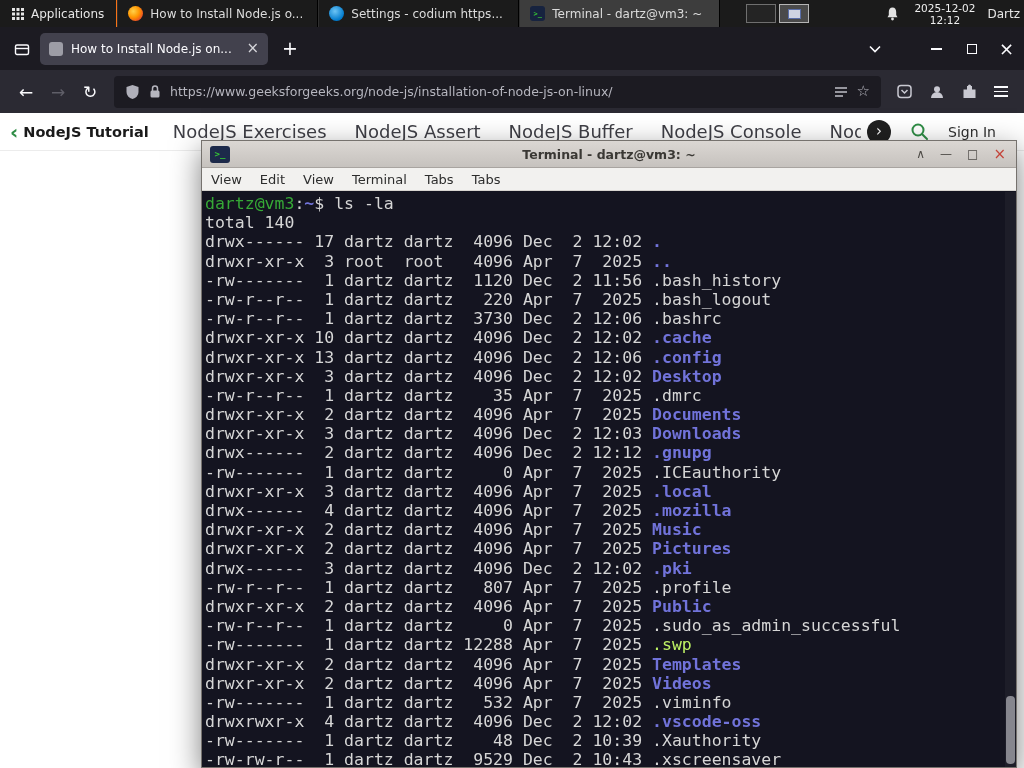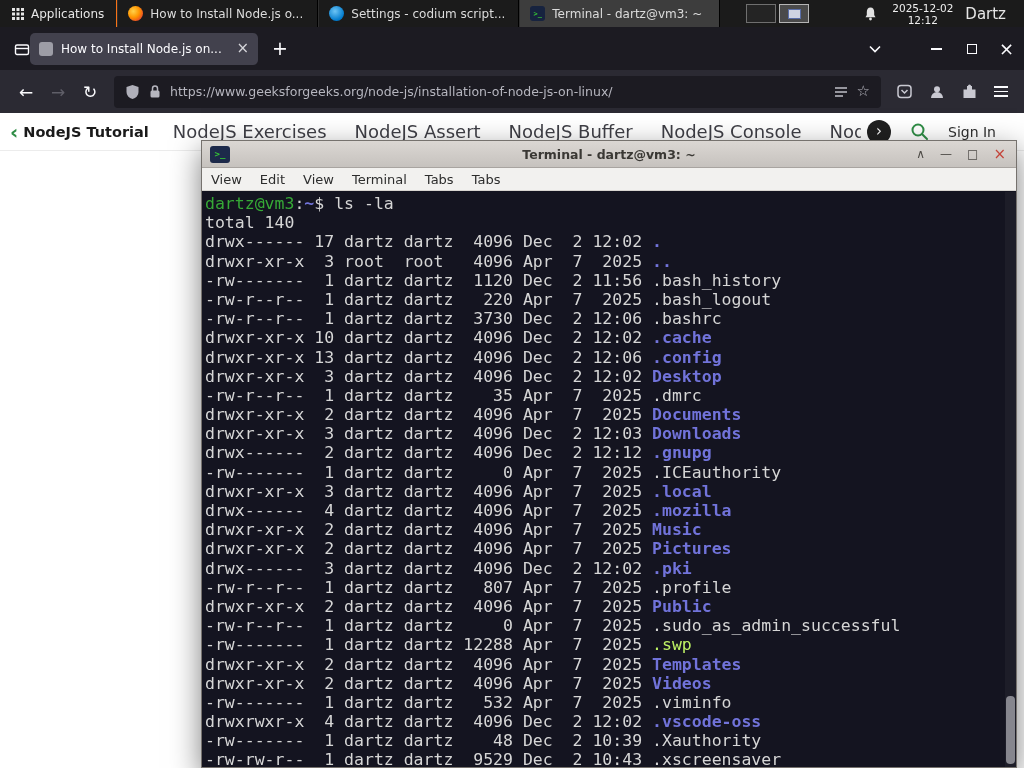--- a/index.html
+++ b/index.html
@@ -17,26 +17,26 @@
 .tb-ico.codium{background:radial-gradient(circle at 40% 35%,#6cc4f5,#007acc 70%)}
 .tb-ico.terminal{border-radius:3px;background:#17233f;color:#35c435;font:bold 7px "DejaVu Sans Mono",monospace;display:flex;align-items:center;justify-content:center}
 .tb-title{white-space:nowrap;overflow:hidden;text-overflow:ellipsis}
 .pager{display:flex;gap:3px;margin-left:26px}
 .ws{width:30px;height:19px;border:1px solid #6f6f6f;background:#242424;display:flex;align-items:center;justify-content:center}
 .ws.active{background:#4a4a4a;border-color:#b5b5b5}
 .ws-term{width:13px;height:10px;background:#cfd4e2;border:1px solid #5a6ea8}
 .tb-spacer{flex:1}
 .bell{margin-right:14px}
 .clock{text-align:center;font-size:10.5px;line-height:12px;margin-right:12px;color:#efefef}
-.tb-user{font-size:15px;margin-right:18px;white-space:nowrap}
+.tb-user{font-size:12px;margin-right:4px;white-space:nowrap}
 
 
 #tabbar{position:absolute;top:27px;left:0;width:1024px;height:43px;background:#1c1b22;display:flex;align-items:center;z-index:10}
 .ffview{margin-left:14px}
-.tab{margin-left:0;width:228px;height:32px;background:#42414d;border-radius:5px;display:flex;align-items:center;padding:0 9px;gap:8px;color:#fbfbfe}
+.tab{margin-left:10px;width:228px;height:32px;background:#42414d;border-radius:5px;display:flex;align-items:center;padding:0 9px;gap:8px;color:#fbfbfe}
 .favicon{width:14px;height:14px;border-radius:3px;background:#9d9da6;flex:0 0 auto}
 .tab-title{flex:1;font-size:12px;white-space:nowrap;overflow:hidden;text-overflow:ellipsis}
 .tab-close{font-size:15px;color:#d5d5da;line-height:1}
 .newtab{color:#fbfbfe;font-size:19px;margin-left:14px;line-height:1}
 .tab-right{margin-left:auto;display:flex;align-items:center}
 .chevdn{margin-right:38px}
 .wc{width:35px;text-align:center;color:#fbfbfe;display:flex;align-items:center;justify-content:center;height:100%}
 .wc .bar{display:inline-block;width:11px;height:2px;background:#fbfbfe}
 .wc .sq{display:inline-block;width:10px;height:10px;border:1.5px solid #fbfbfe}
 .wc-close{font-size:18px}
@@ -101,21 +101,21 @@
     </span>
     <span>Applications</span>
   </div>
   <div class="tb-wins">
       <div class="tb-win">
         <span class="tb-ico firefox"></span>
         <span class="tb-title">How to Install Node.js o...</span>
       </div>
       <div class="tb-win">
         <span class="tb-ico codium"></span>
-        <span class="tb-title">Settings - codium script...</span>
+        <span class="tb-title">Settings - codium https...</span>
       </div>
       <div class="tb-win active">
         <span class="tb-ico terminal">&gt;_</span>
         <span class="tb-title">Terminal - dartz@vm3: ~</span>
       </div>
     </div>
   <div class="pager">
     <span class="ws"></span>
     <span class="ws active">
         <span class="ws-term"></span>

